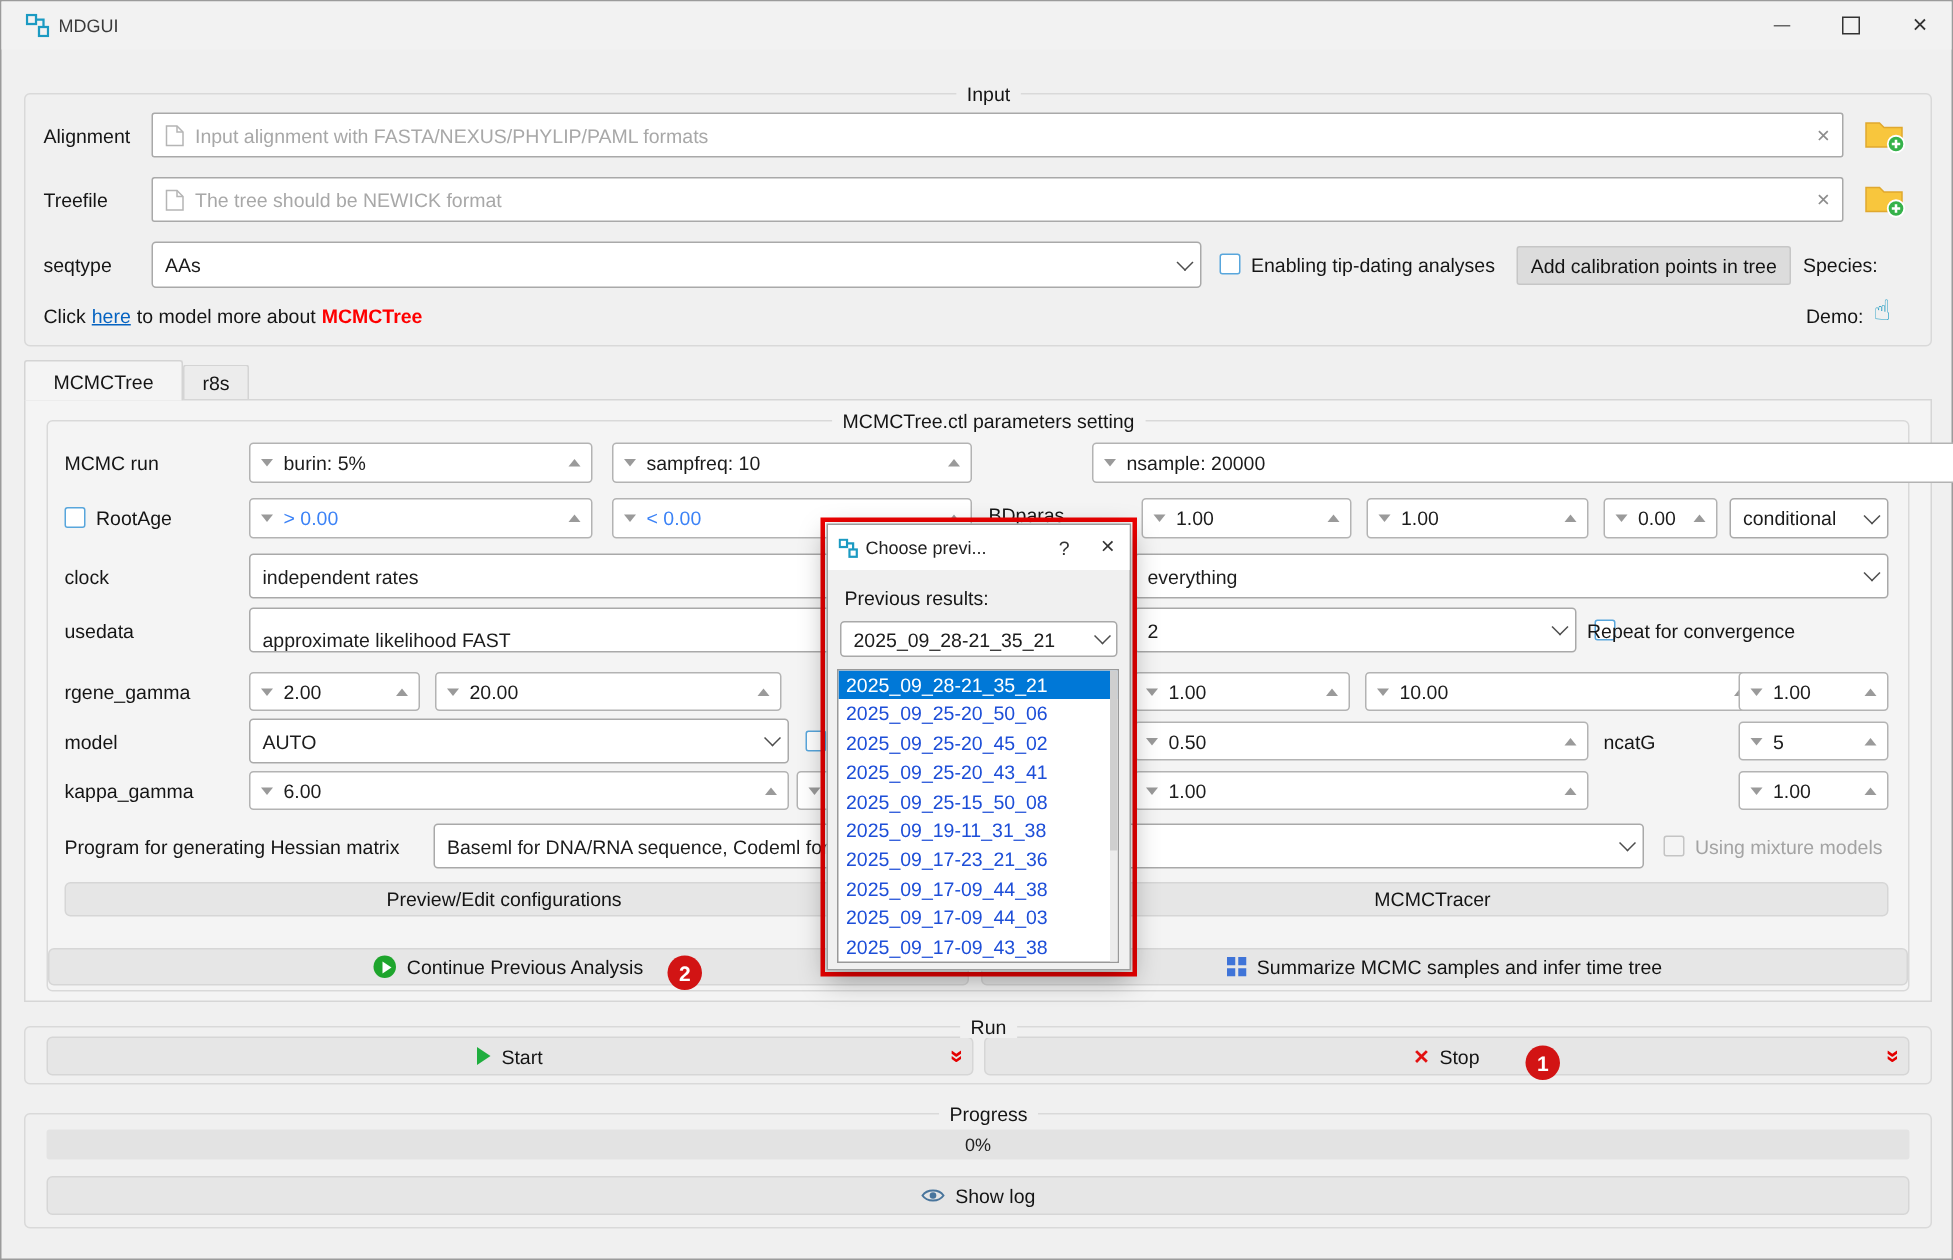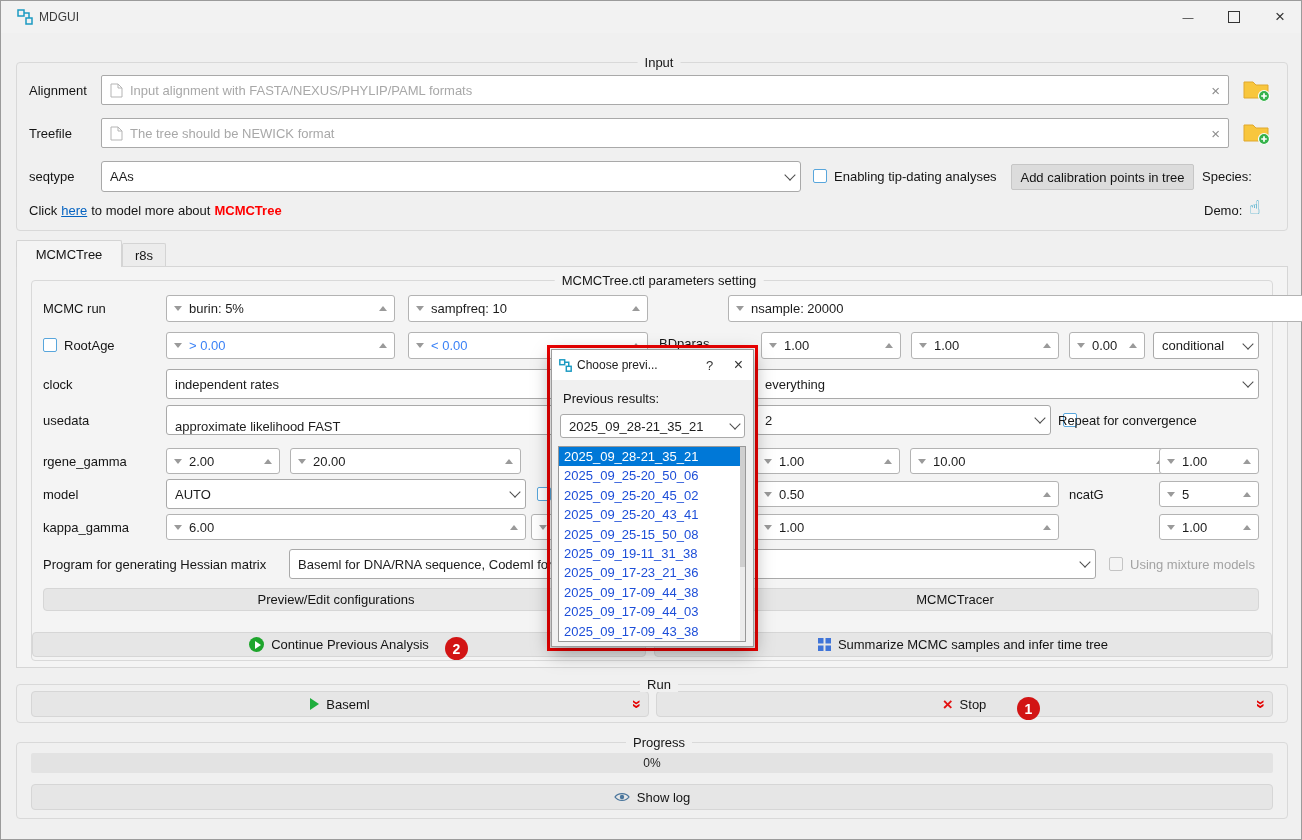--- a/index.html
+++ b/index.html
@@ -348,21 +348,21 @@
           <rect x="7.5" y="7.5" width="5.5" height="5.5" fill="#3f74d8"></rect>
         </svg>
     </span>
     <span>Summarize MCMC samples and infer time tree</span>
   </div>
 
   <div class="abs g" style="left:15px;top:683px;width:1272px;height:39px;"></div>
   <span class="abs gt" style="left:658px;top:676px;transform:translateX(-50%);">Run</span>
   <div class="abs btn" style="left:30px;top:690px;width:618px;height:26px;">
     <i class="play-tri"></i>
-    <span>Baseml</span>
+    <span>Start</span>
     <span class="chevrons">»</span>
   </div>
   <div class="abs btn" style="left:655px;top:690px;width:617px;height:26px;">
     <span class="stop-x">×</span>
     <span>Stop</span>
     <span class="chevrons">»</span>
   </div>
 
   <div class="abs g" style="left:15px;top:741px;width:1272px;height:77px;"></div>
   <span class="abs gt" style="left:658px;top:734px;transform:translateX(-50%);">Progress</span>

